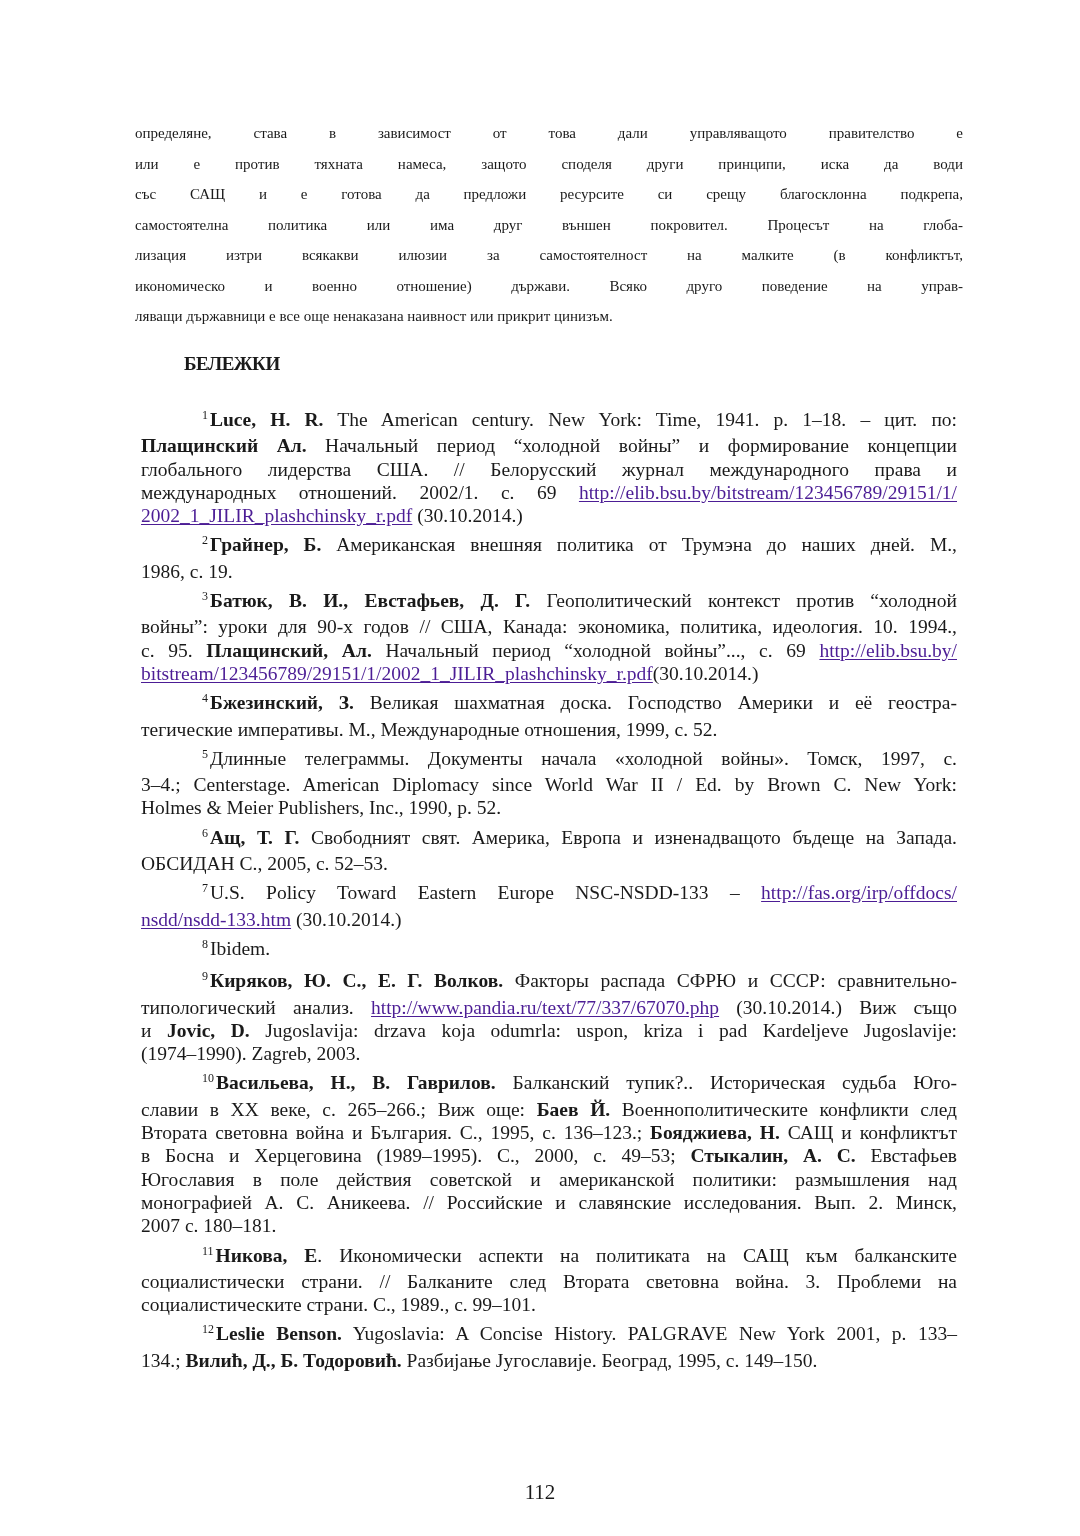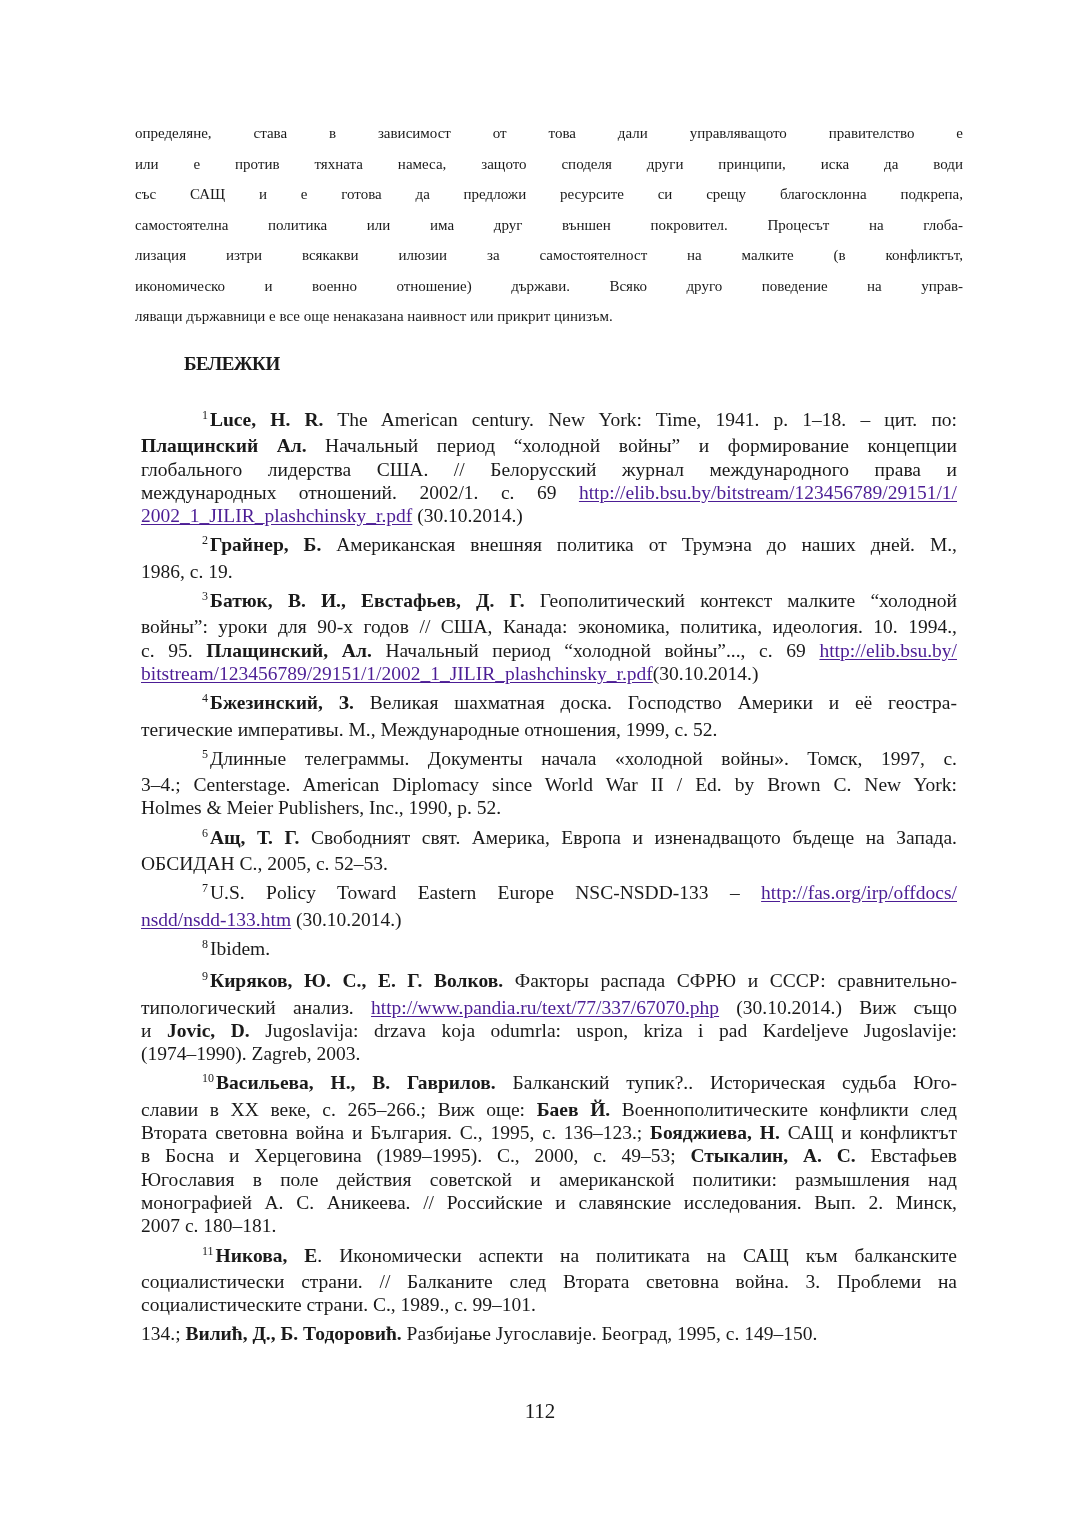--- a/index.html
+++ b/index.html
@@ -13,21 +13,21 @@
   .heading { position: absolute; left: 184px; top: 353px; font-size: 19px; font-weight: bold;
              letter-spacing: -0.5px; }
   .notes { position: absolute; left: 135px; top: 402px; width: 828px; font-size: 19.5px; line-height: 23.3px; }
   .note { margin: 6px; }
   .note .ln { display: block; white-space: nowrap; text-align: justify; text-align-last: justify; }
   .note .ln.last { text-align-last: left; }
   .note .ln.first { padding-left: 61px; }
   sup { font-size: 12px; vertical-align: 0; position: relative; top: -7px; margin-right: 2px; }
   b { font-weight: bold; }
   a, .link { color: #4c1d95; text-decoration: underline; text-underline-offset: 2px; }
-  .page-num { position: absolute; left: 0; width: 1080px; top: 1399px; text-align: center; font-size: 21px; }
+  .page-num { position: absolute; left: 0; width: 1080px; top: 1480px; text-align: center; font-size: 21px; }
 </style>
 </head>
 <body>
 
 <div class="page">
   <div class="body-para">
     <span class="ln">определяне, става в зависимост от това дали управляващото правителство е</span>
     <span class="ln">или е против тяхната намеса, защото споделя други принципи, иска да води</span>
     <span class="ln">със САЩ и е готова да предложи ресурсите си срещу благосклонна подкрепа,</span>
     <span class="ln">самостоятелна политика или има друг външен покровител. Процесът на глоба-</span>
@@ -44,21 +44,21 @@
         <span class="ln"><b>Плащинский Ал.</b><span> Начальный период “холодной войны” и формирование концепции</span></span>
         <span class="ln"><span>глобального лидерства США. // Белорусский журнал международного права и</span></span>
         <span class="ln"><span>международных отношений. 2002/1. с. 69 </span><span class="link">http://elib.bsu.by/bitstream/123456789/29151/1/</span></span>
         <span class="ln last"><span class="link">2002_1_JILIR_plashchinsky_r.pdf</span><span> (30.10.2014.)</span></span>
       </div>
       <div class="note">
         <span class="ln first"><sup>2</sup><b>Грайнер, Б.</b><span> Американская внешняя политика от Трумэна до наших дней. М.,</span></span>
         <span class="ln last"><span>1986, с. 19.</span></span>
       </div>
       <div class="note">
-        <span class="ln first"><sup>3</sup><b>Батюк, В. И., Евстафьев, Д. Г.</b><span> Геополитический контекст малките “холодной</span></span>
+        <span class="ln first"><sup>3</sup><b>Батюк, В. И., Евстафьев, Д. Г.</b><span> Геополитический контекст против “холодной</span></span>
         <span class="ln"><span>войны”: уроки для 90-х годов // США, Канада: экономика, политика, идеология. 10. 1994.,</span></span>
         <span class="ln"><span>с. 95. </span><b>Плащинский, Ал.</b><span> Начальный период “холодной войны”..., с. 69 </span><span class="link">http://elib.bsu.by/</span></span>
         <span class="ln last"><span class="link">bitstream/123456789/29151/1/2002_1_JILIR_plashchinsky_r.pdf</span><span>(30.10.2014.)</span></span>
       </div>
       <div class="note">
         <span class="ln first"><sup>4</sup><b>Бжезинский, З.</b><span> Великая шахматная доска. Господство Америки и её геостра-</span></span>
         <span class="ln last"><span>тегические императивы. М., Международные отношения, 1999, с. 52.</span></span>
       </div>
       <div class="note">
         <span class="ln first"><sup>5</sup><span>Длинные телеграммы. Документы начала «холодной войны». Томск, 1997, с.</span></span>
@@ -90,18 +90,19 @@
         <span class="ln"><span>Югославия в поле действия советской и американской политики: размышления над</span></span>
         <span class="ln"><span>монографией А. С. Аникеева. // Российские и славянские исследования. Вып. 2. Минск,</span></span>
         <span class="ln last"><span>2007 с. 180–181.</span></span>
       </div>
       <div class="note">
         <span class="ln first"><sup>11</sup><b>Никова, Е</b><span>. Икономически аспекти на политиката на САЩ към балканските</span></span>
         <span class="ln"><span>социалистически страни. // Балканите след Втората световна война. 3. Проблеми на</span></span>
         <span class="ln last"><span>социалистическите страни. С., 1989., с. 99–101.</span></span>
       </div>
       <div class="note">
+        <span class="ln first"><sup>12</sup><b>Leslie Benson.</b><span> Yugoslavia: A Concise History. PALGRAVE New York  2001, p. 133–</span></span>
         <span class="ln last"><span>134.; </span><b>Вилић, Д., Б. Тодоровић.</b><span> Разбијање Југославије. Београд, 1995, с. 149–150.</span></span>
       </div>
     </div>
 
   <div class="page-num">112</div>
 </div>
 
 </body></html>

